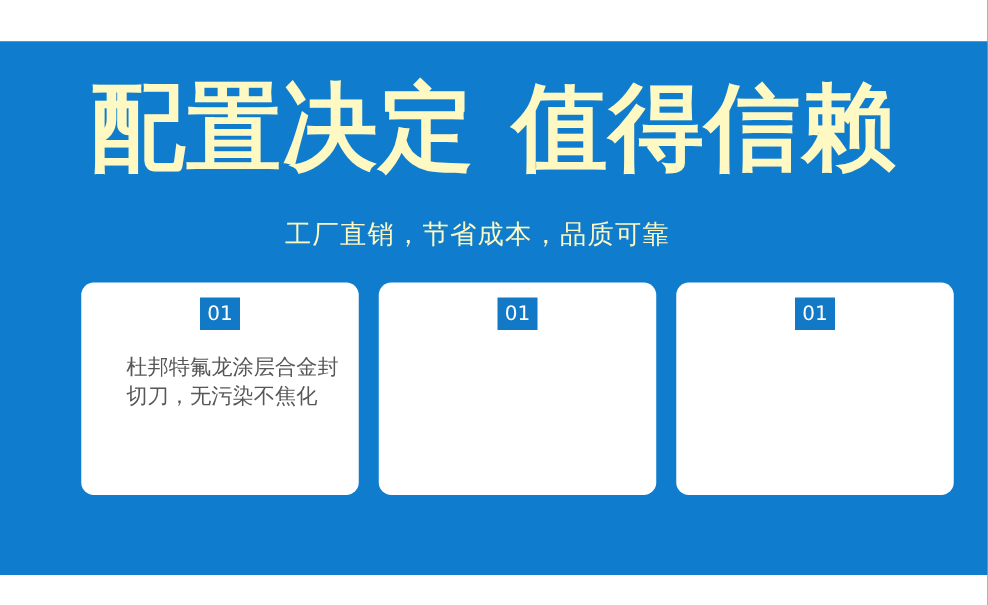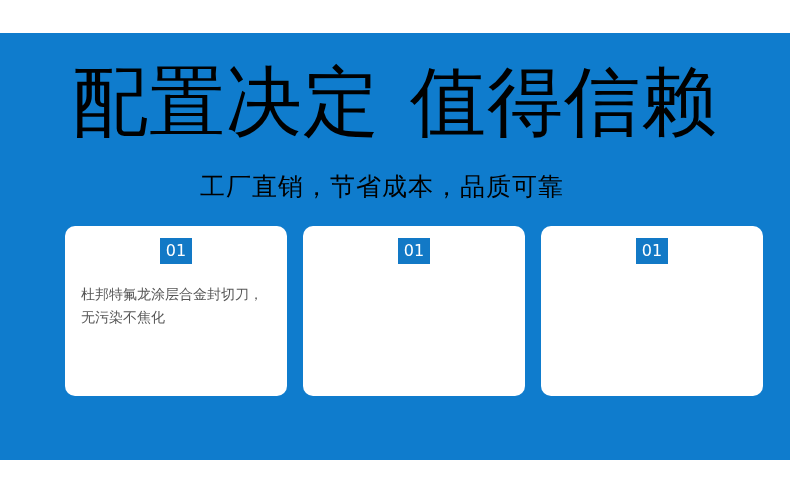--- a/index.html
+++ b/index.html
@@ -22,40 +22,40 @@
     height: 427px;
     background: #0f7ccd;
     box-sizing: border-box;
   }
   .headline {
     position: absolute;
     left: 0;
     top: 26px;
     width: 790px;
     text-align: center;
-    color: #000000;
+    color: #fef9c3;
     font-size: 76px;
-    font-weight: normal;
+    font-weight: bold;
     letter-spacing: 1px;
     line-height: 86px;
     white-space: nowrap;
     font-family: "DejaVu Sans", "Liberation Sans", sans-serif;
   }
   .headline .gap {
     display: inline-block;
     width: 30px;
   }
   .subhead {
     position: absolute;
     left: 0;
     top: 139px;
     width: 764px;
     text-align: center;
-    color: #000000;
-    font-size: 25px;
+    color: #fef9c3;
+    font-size: 21px;
     letter-spacing: 1px;
     line-height: 30px;
     white-space: nowrap;
     font-family: "DejaVu Sans", "Liberation Sans", sans-serif;
   }
   .cards {
     position: absolute;
     left: 48px;
     top: 193px;
     width: 698px;
@@ -81,25 +81,25 @@
     height: 26px;
     background: #1279c6;
     color: #ffffff;
     font-size: 16px;
     line-height: 26px;
     text-align: center;
     font-family: "DejaVu Sans", "Liberation Sans", sans-serif;
   }
   .card-text {
     position: absolute;
-    left: 16px;
+    left: 36px;
     right: 16px;
     top: 57px;
     color: #575757;
-    font-size: 14px;
+    font-size: 17px;
     line-height: 23px;
     letter-spacing: 0px;
     font-family: "DejaVu Sans", "Liberation Sans", sans-serif;
   }
 </style>
 </head>
 <body>
 
 <div class="banner">
 

